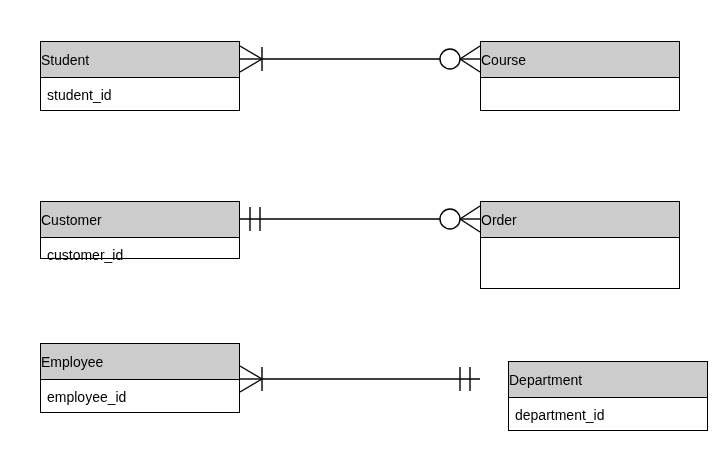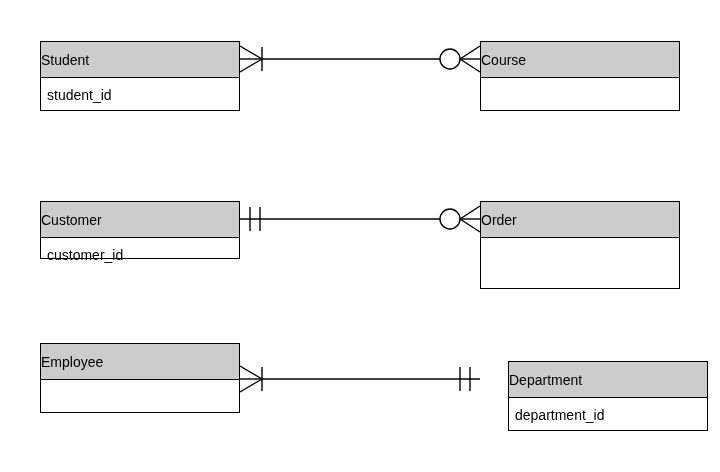--- a/index.html
+++ b/index.html
@@ -86,20 +86,21 @@
     <div class="entity-header">Customer</div>
     <div class="entity-attrs">customer_id</div>
   </div>
 
   <div class="entity" style="left:480px; top:201px; width:200px; height:88px;">
     <div class="entity-header">Order</div>
   </div>
 
   <div class="entity" style="left:40px; top:343px; width:200px; height:70px;">
     <div class="entity-header">Employee</div>
+    <div class="entity-attrs">employee_id</div>
   </div>
 
   <div class="entity" style="left:480px; top:361px; width:200px; height:70px;margin-left:28px;">
     <div class="entity-header">Department</div>
     <div class="entity-attrs">department_id</div>
   </div>
 
   <svg class="rel-svg" viewBox="0 0 720 472">
 
     <g>

